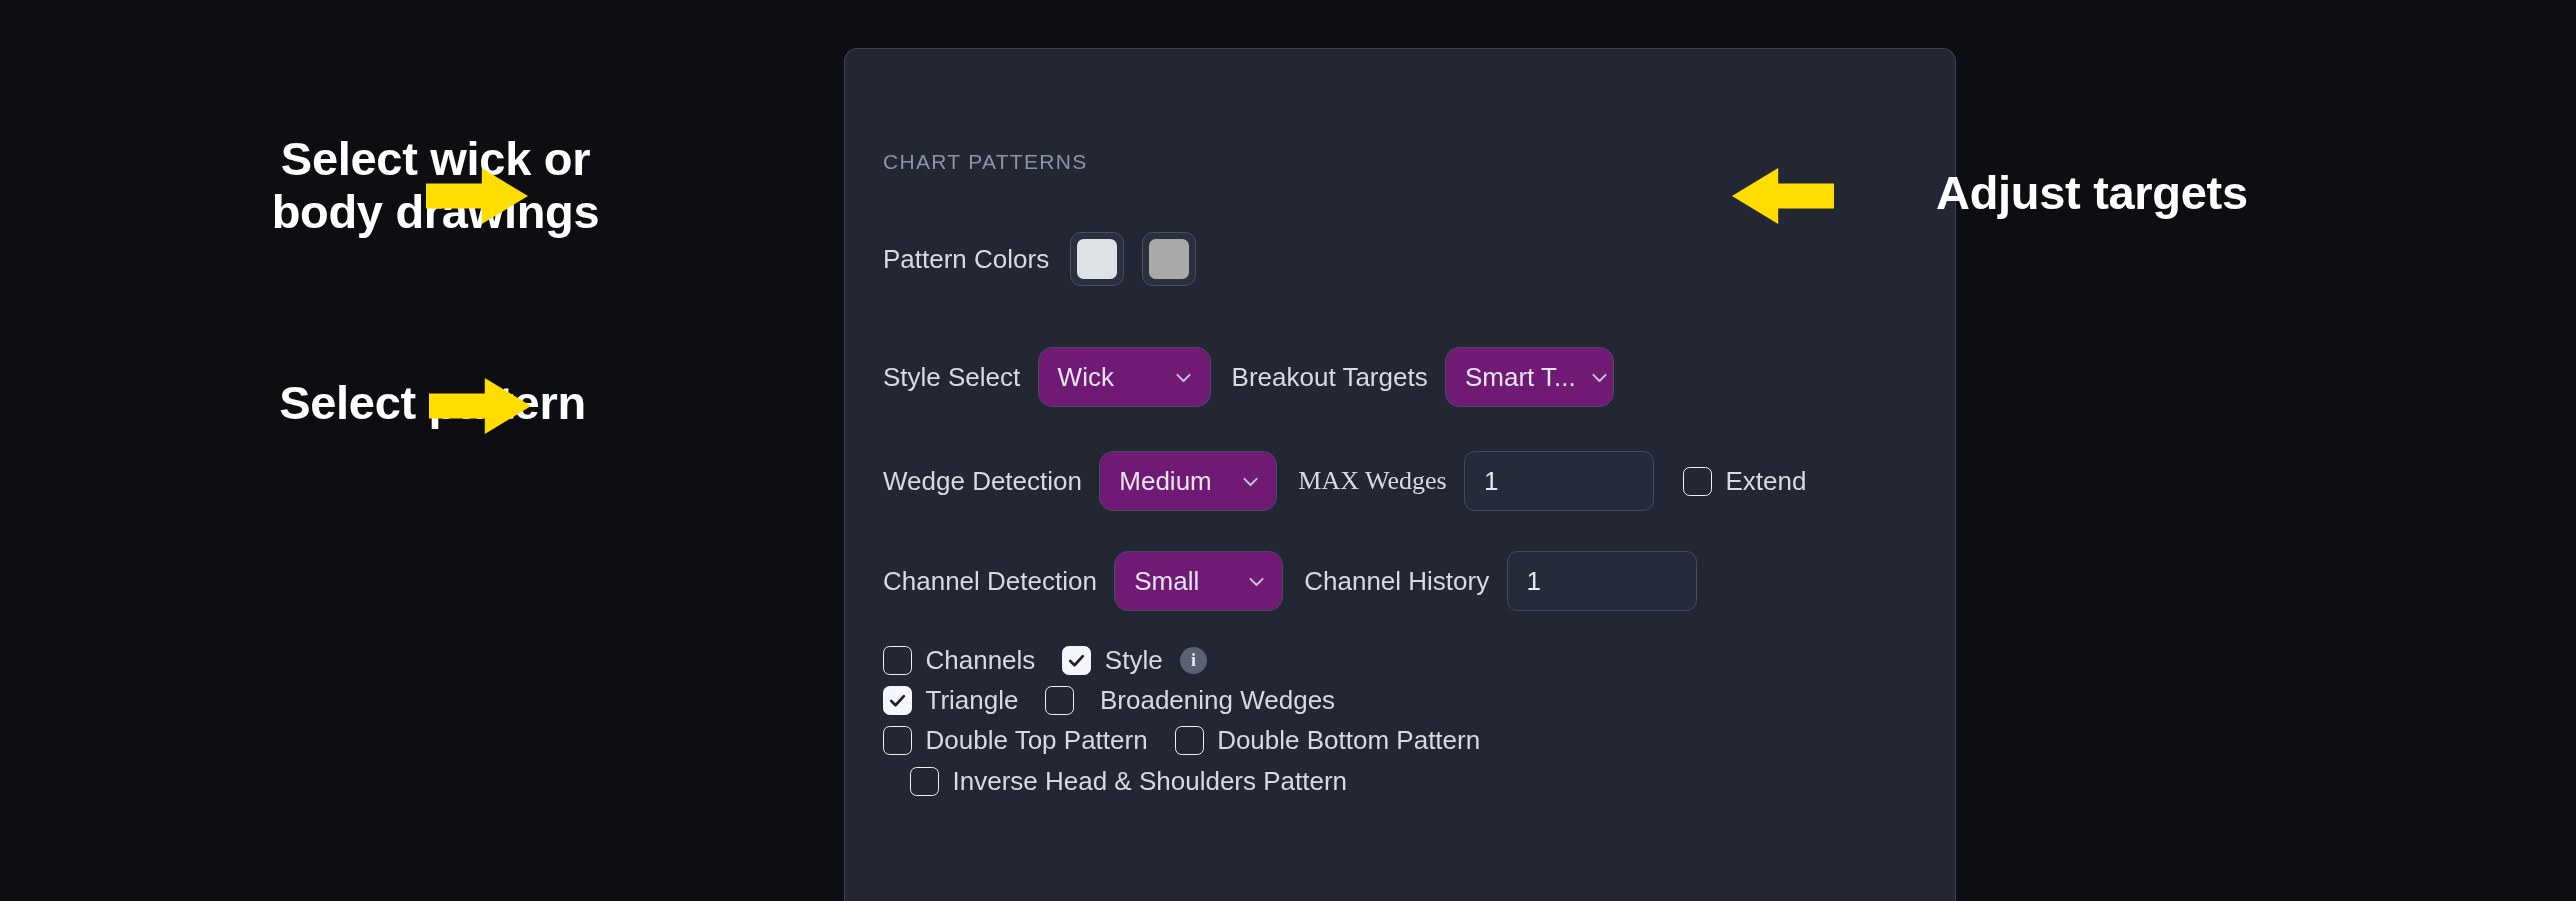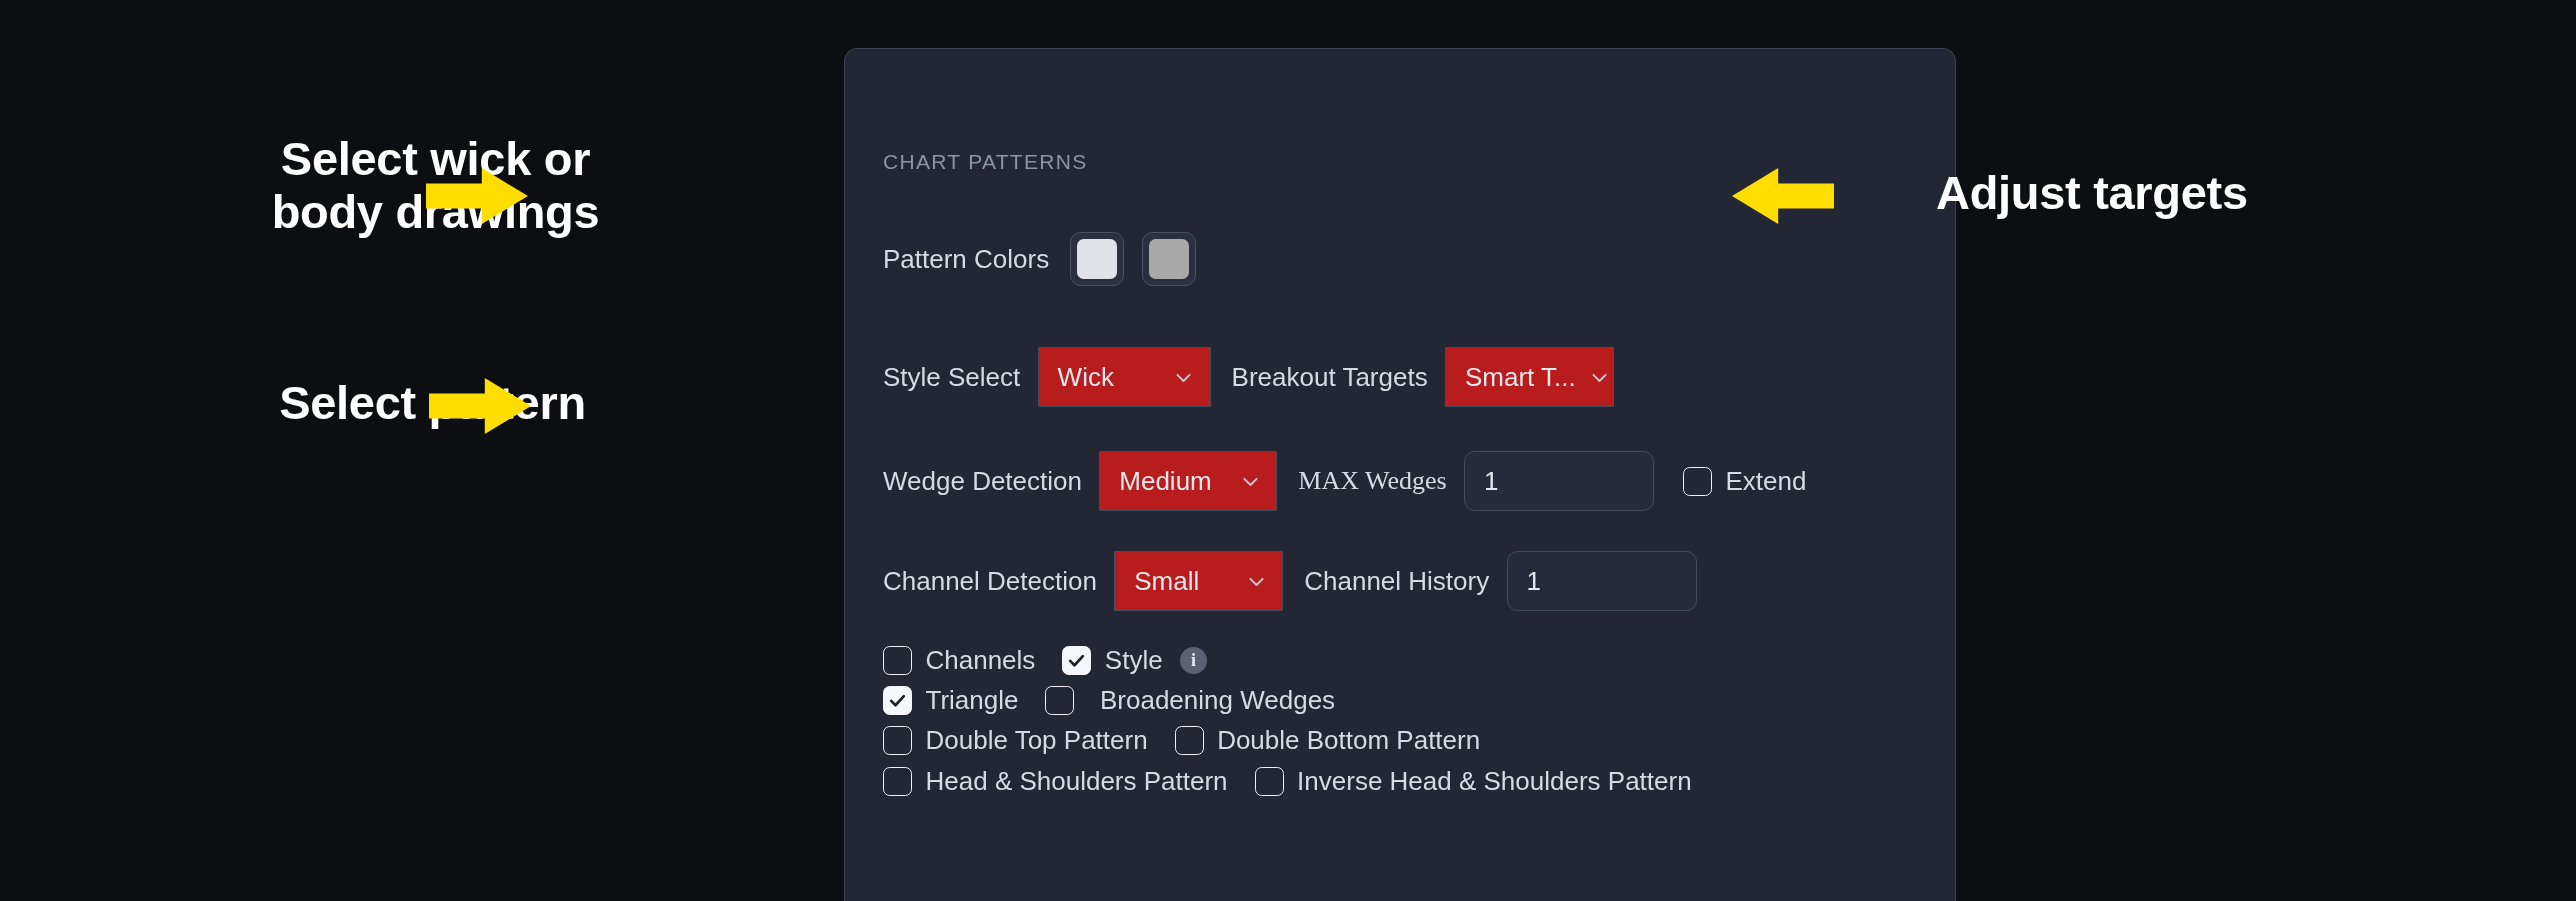--- a/index.html
+++ b/index.html
@@ -71,22 +71,22 @@
   .swatch-inner {
     width: 40px;
     height: 40px;
     border-radius: 6.7px;
   }
 
   
   .select {
     height: 60px;
     border: 1px solid #454c5d;
-    border-radius: 1px;
-    background: #b91c1c;
+    border-radius: 14px;
+    background: #701a75;
     display: flex;
     align-items: center;
     justify-content: space-between;
     padding: 0 15.4px 0 19px;
     box-sizing: border-box;
   }
   .select .sel-val {
     font-size: 26px;
     color: #e3e6ec;
     font-weight: 400;
@@ -285,24 +285,20 @@
         <span class="cbwrap">
           <span class="cbox off"></span>
           <span class="cblabel">Double Top Pattern</span>
         </span>
         <span class="cbwrap" style="margin-left: 27px;">
           <span class="cbox off"></span>
           <span class="cblabel">Double Bottom Pattern</span>
         </span>
       </div>
       <div class="row" style="top: 717px;">
-        <span class="cbwrap">
-          <span class="cbox off"></span>
-          <span class="cblabel">Head &amp; Shoulders Pattern</span>
-        </span>
         <span class="cbwrap" style="margin-left: 27px;">
           <span class="cbox off"></span>
           <span class="cblabel">Inverse Head &amp; Shoulders Pattern</span>
         </span>
       </div>
     </div>
 </div>
 
 <div class="anno" style="left:80px; top:133px; width:711px; text-align:center;">Select wick or
 body drawings</div>

